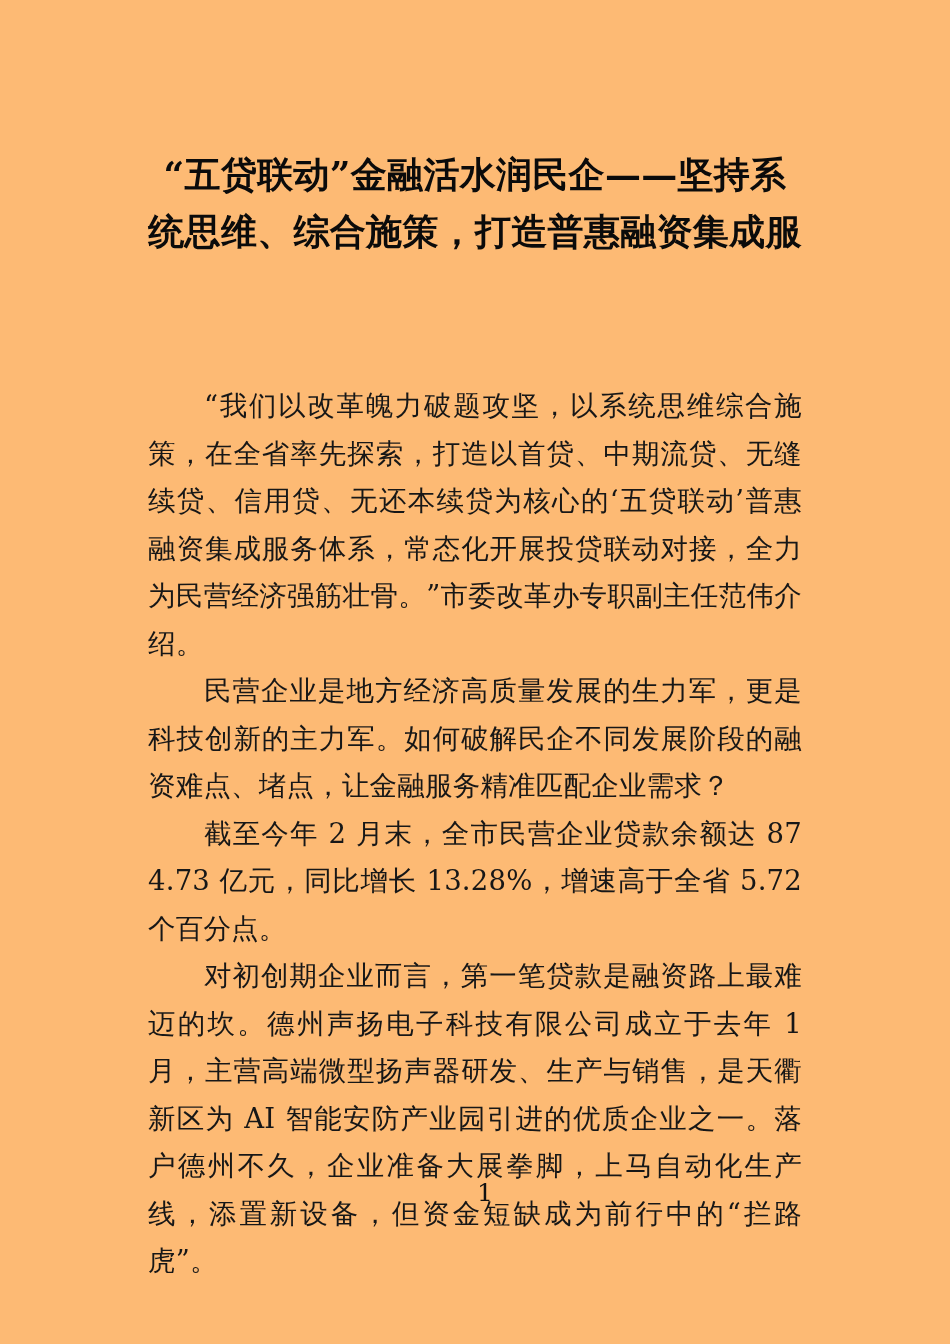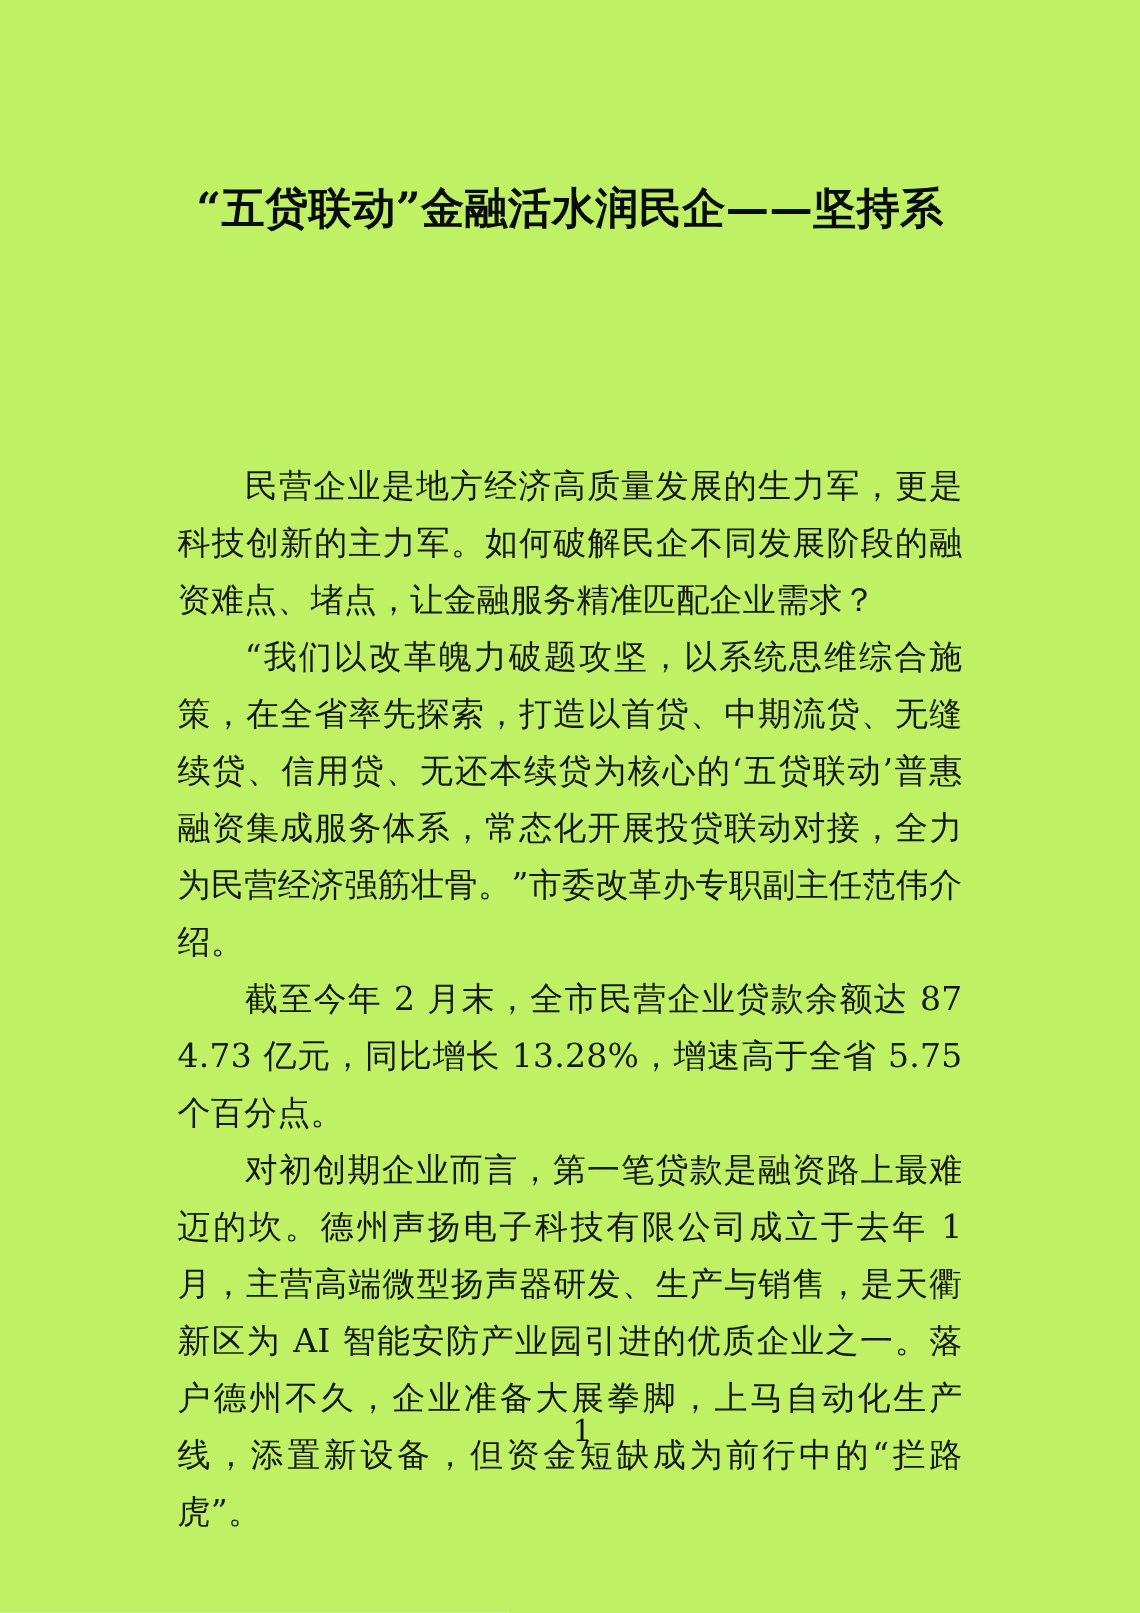--- a/index.html
+++ b/index.html
@@ -13,21 +13,21 @@
     position: relative;
     overflow: hidden;
     font-family: "DejaVu Serif", serif;
     color: #000000;
     -webkit-font-smoothing: antialiased;
   }
 
   .page {
     position: absolute;
     inset: 0;
-    background: #bef264;
+    background: #fdba74;
   }
 
   
   .doc-title {
     position: absolute;
     left: 148px;
     top: 146px;
     width: 654px;
     text-align: center;
     font-family: "DejaVu Serif", "Liberation Serif", serif;
@@ -73,26 +73,27 @@
   }
   .page-number span { display: inline-block; transform: translateX(10px); }
 </style>
 </head>
 <body>
 
 <div class="page">
 
   <div class="doc-title">
     <div>“五贷联动”金融活水润民企——坚持系</div>
+    <div>统思维、综合施策，打造普惠融资集成服</div>
   </div>
 
   <div class="body-block">
+    <p class="para">“我们以改革魄力破题攻坚，以系统思维综合施策，在全省率先探索，打造以首贷、中期流贷、无缝续贷、信用贷、无还本续贷为核心的‘五贷联动’普惠融资集成服务体系，常态化开展投贷联动对接，全力为民营经济强筋壮骨。”市委改革办专职副主任范伟介绍。</p>
     <p class="para">民营企业是地方经济高质量发展的生力军，更是科技创新的主力军。如何破解民企不同发展阶段的融资难点、堵点，让金融服务精准匹配企业需求？</p>
-    <p class="para">“我们以改革魄力破题攻坚，以系统思维综合施策，在全省率先探索，打造以首贷、中期流贷、无缝续贷、信用贷、无还本续贷为核心的‘五贷联动’普惠融资集成服务体系，常态化开展投贷联动对接，全力为民营经济强筋壮骨。”市委改革办专职副主任范伟介绍。</p>
-    <p class="para">截至今年 2 月末，全市民营企业贷款余额达 874.73 亿元，同比增长 13.28%，增速高于全省 5.75 个百分点。</p>
+    <p class="para">截至今年 2 月末，全市民营企业贷款余额达 874.73 亿元，同比增长 13.28%，增速高于全省 5.72 个百分点。</p>
     <p class="para">对初创期企业而言，第一笔贷款是融资路上最难迈的坎。德州声扬电子科技有限公司成立于去年 1 月，主营高端微型扬声器研发、生产与销售，是天衢新区为 AI 智能安防产业园引进的优质企业之一。落户德州不久，企业准备大展拳脚，上马自动化生产线，添置新设备，但资金短缺成为前行中的“拦路虎”。</p>
   </div>
 
   <div class="page-number">
     <span>1</span>
   </div>
 
 </div>
 
 </body></html>

